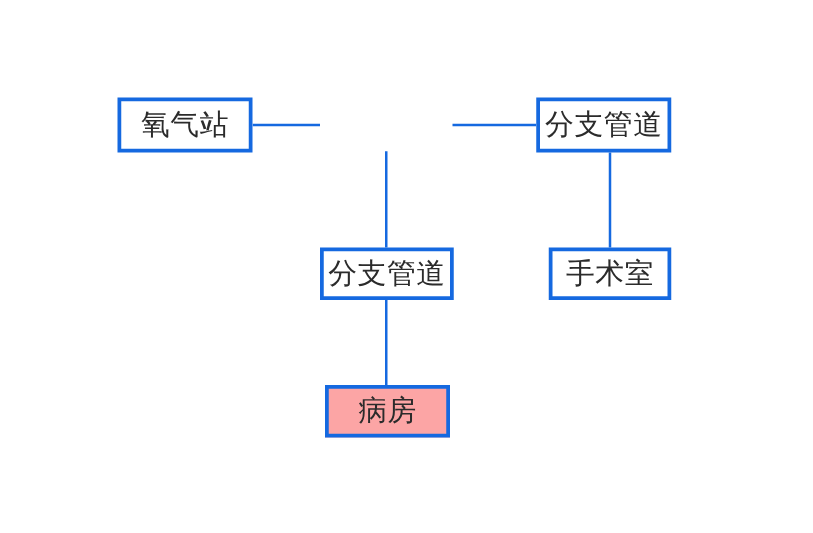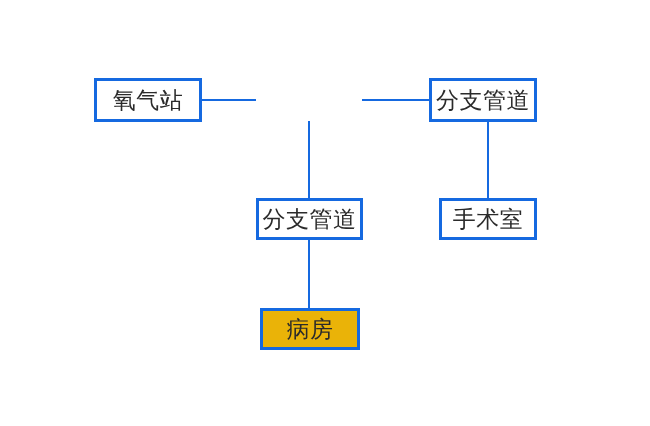--- a/index.html
+++ b/index.html
@@ -68,17 +68,17 @@
   </div>
 
   <div class="node" style="left: 256px; top: 198px; width: 107px; height: 42px; border-color: rgb(21, 105, 224); background: rgb(255, 255, 255);">
     <span class="node-label" style="color: rgb(43, 43, 43);">分支管道</span>
   </div>
 
   <div class="node" style="left: 439px; top: 198px; width: 98px; height: 42px; border-color: rgb(21, 105, 224); background: rgb(255, 255, 255);">
     <span class="node-label" style="color: rgb(43, 43, 43);">手术室</span>
   </div>
 
-  <div class="node" style="left: 260px; top: 308px; width: 100px; height: 42px; border-color: rgb(21, 105, 224); background: #eab308;">
+  <div class="node" style="left: 260px; top: 308px; width: 100px; height: 42px; border-color: rgb(21, 105, 224); background: #fca5a5;">
     <span class="node-label" style="color: rgb(43, 43, 43);">病房</span>
   </div>
 
 </div>
 
 </body></html>

